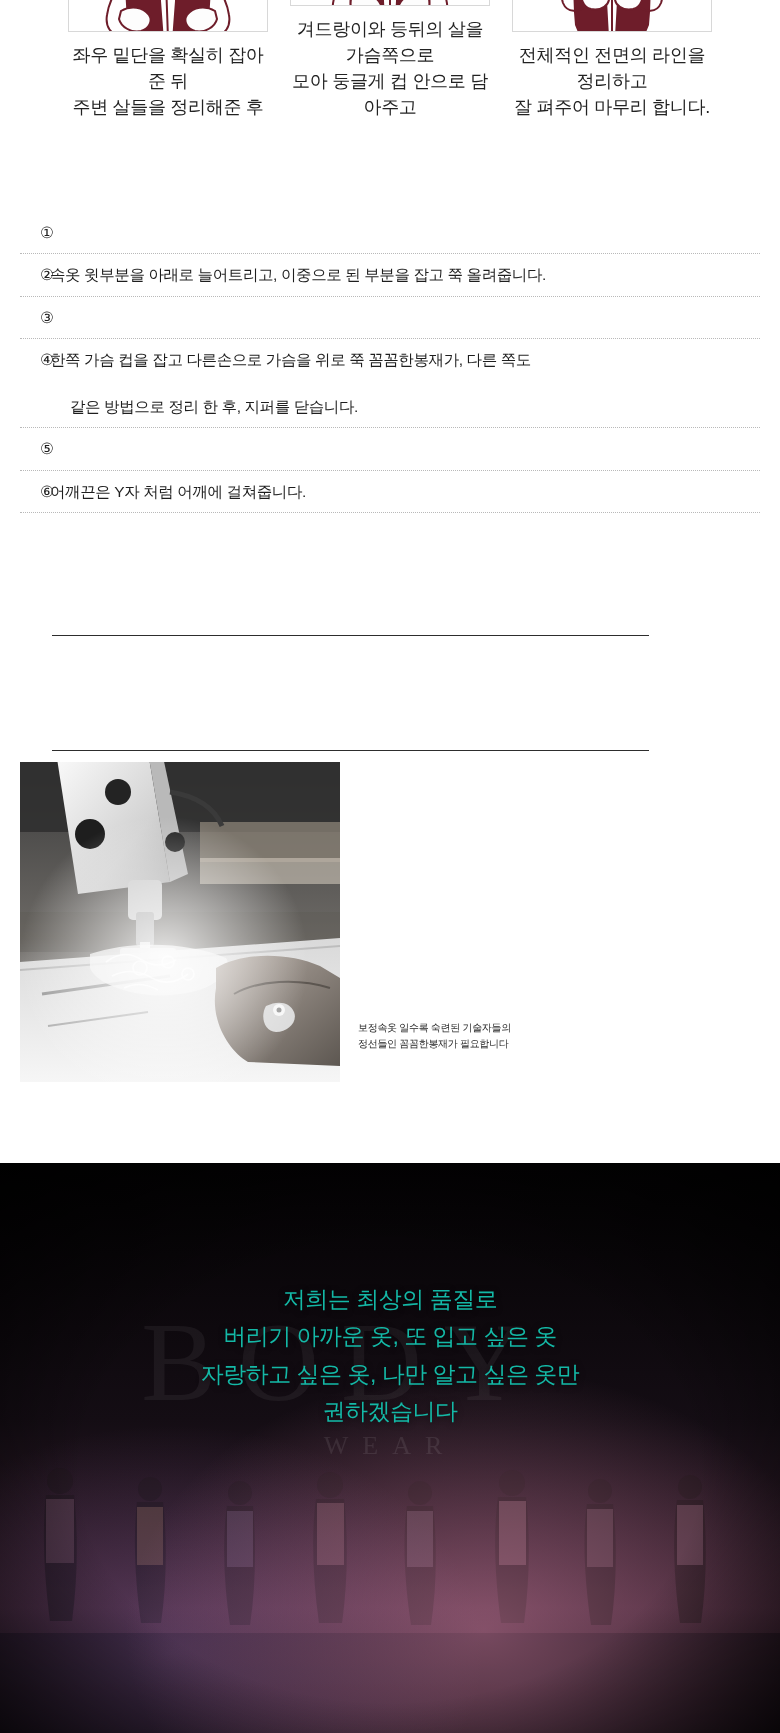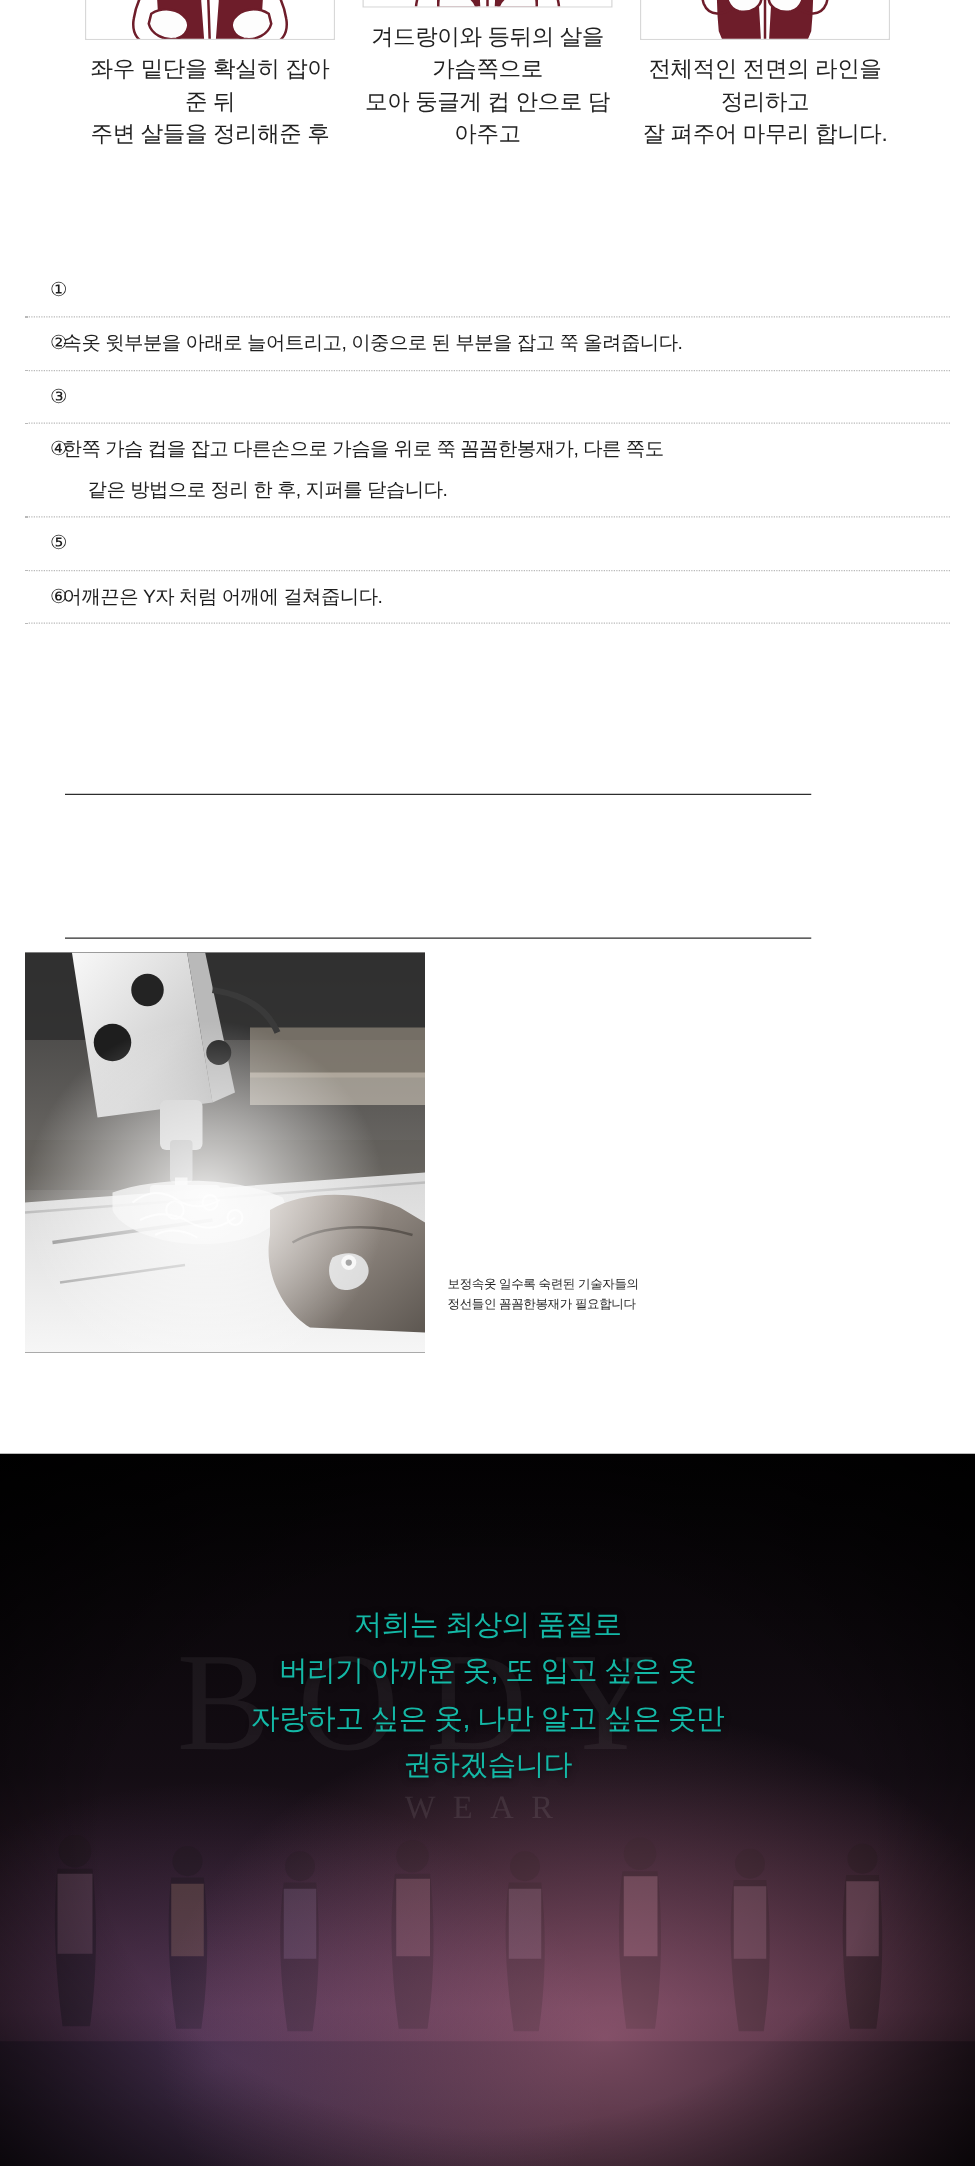--- a/index.html
+++ b/index.html
@@ -75,21 +75,21 @@
     width: 30px;
     flex: 0 0 30px;
     text-align: left;
     padding-left: 20px;
     box-sizing: border-box;
   }
   .instr-text { flex: 1; }
   .instr-text .cont {
     display: block;
     padding-left: 20px;
-    margin-top: 10px;
+    margin-top: 24px;
   }
 
   
   .rule {
     position: absolute;
     height: 0;
     border-top: 1px solid #2d2d2d;
   }
   .rule-a { top: 635px; left: 52px; width: 597px; }
   .rule-b { top: 750px; left: 52px; width: 597px; }

